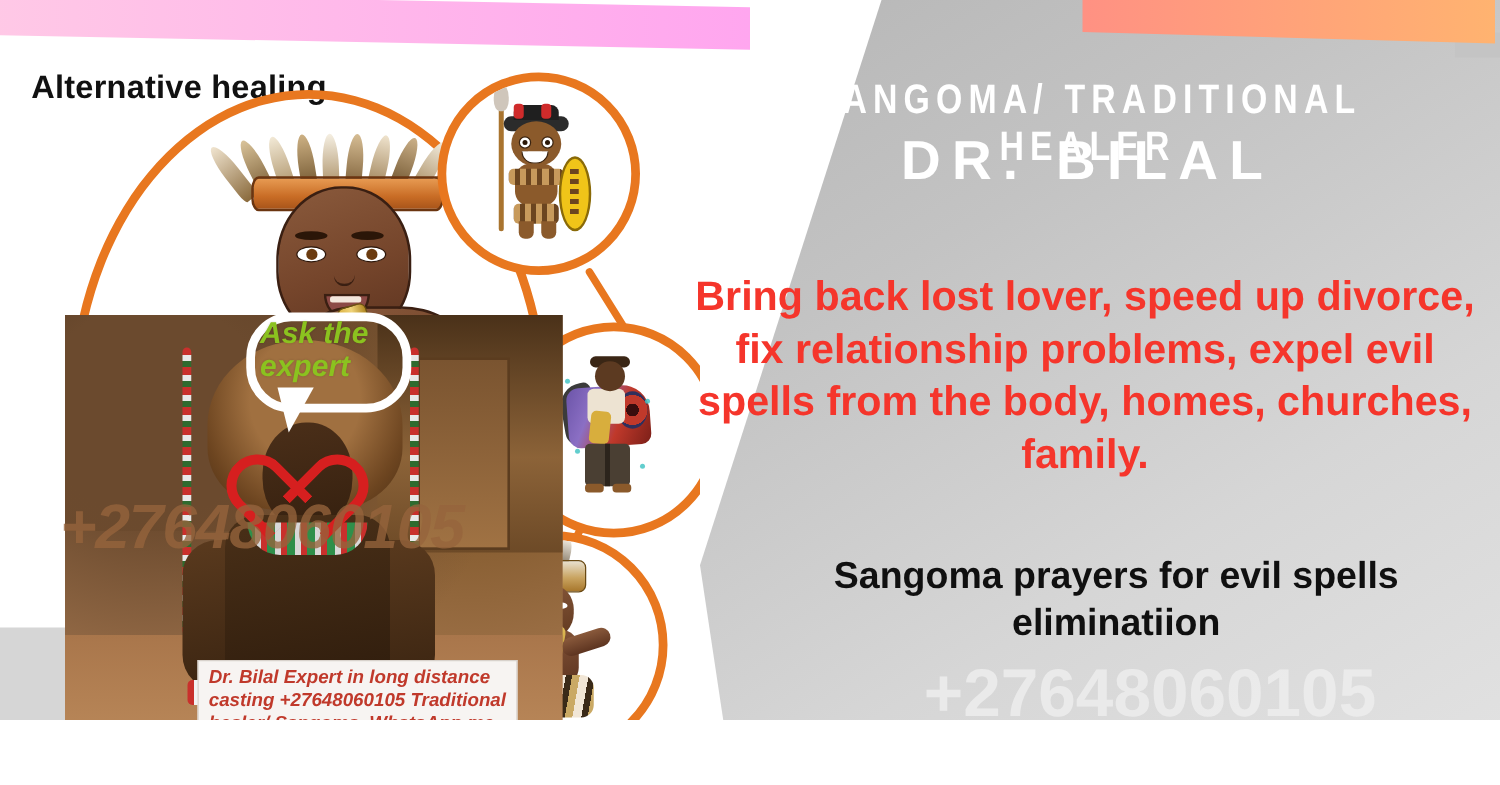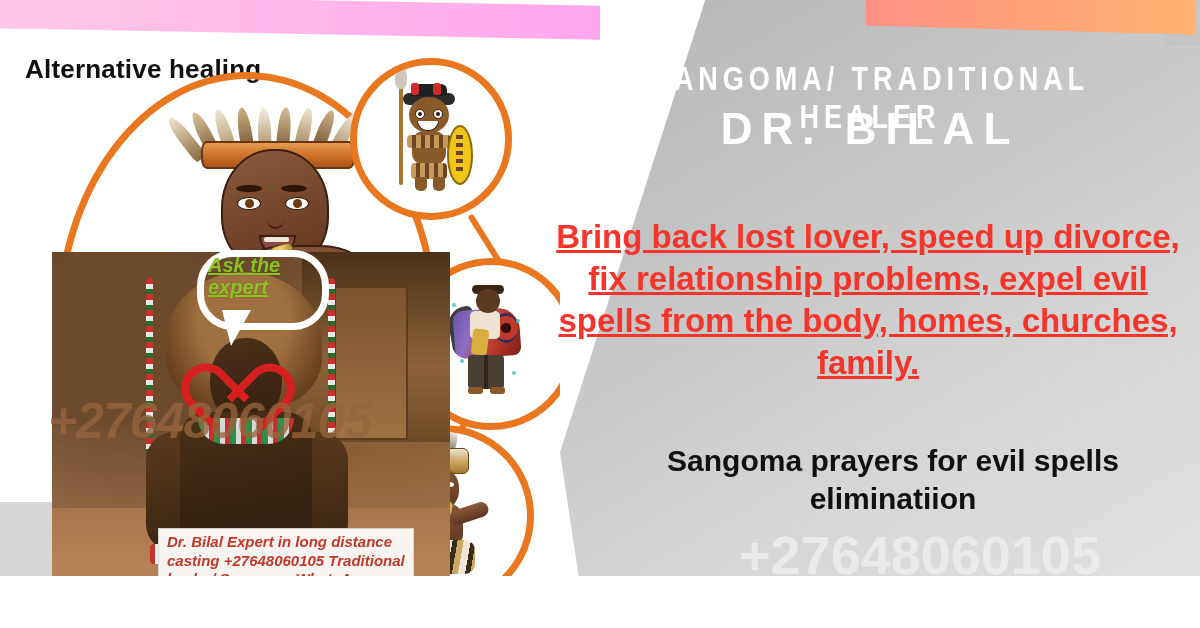--- a/index.html
+++ b/index.html
@@ -198,22 +198,22 @@
   .bubble{
     position:absolute;left:197px;top:250px;width:118px;height:66px;
     border:7px solid #ffffff;border-radius:36px;background:transparent;
   }
   .bubble-tail{
     position:absolute;left:222px;top:310px;width:0;height:0;
     border-left:9px solid transparent;border-right:20px solid transparent;border-top:36px solid #ffffff;
   }
   .bubble-text{
     position:absolute;left:208px;top:254px;width:108px;
-    color:#8bc21f;font-style:italic;font-weight:bold;font-size:20px;line-height:1.12;
-    text-align:left;font-family:"Liberation Sans", sans-serif;text-shadow:0 0 2px rgba(0,0,0,.18);text-decoration:underline;
+    color:#8bc21f;font-style:italic;font-weight:bold;font-size:24px;line-height:1.12;
+    text-align:left;font-family:"Liberation Sans", sans-serif;text-shadow:0 0 2px rgba(0,0,0,.18);
   }
 
   .heart{
     position:absolute;left:196px;top:335px;width:68px;height:62px;
   }
   .heart:before,.heart:after{
     content:"";position:absolute;top:0;width:34px;height:54px;
     background:transparent;border:8px solid #d61f1f;border-radius:34px 34px 0 0;
   }
   .heart:before{left:30px;border-bottom:none;transform:rotate(45deg);transform-origin:0 100%;}
@@ -244,21 +244,20 @@
   }
   .bigname{
     position:absolute;left:560px;top:104px;width:620px;text-align:center;
     color:#ffffff;font-weight:bold;font-size:44px;letter-spacing:9px;
     font-family:"Liberation Sans", sans-serif;
   }
   .redbody{
     position:absolute;left:548px;top:216px;width:640px;text-align:center;
     color:#f5352b;font-weight:bold;font-size:33px;line-height:1.27;
     font-family:"Liberation Sans", sans-serif;
-    text-decoration:underline;
   }
   .blackbody{
     position:absolute;left:600px;top:442px;width:586px;text-align:center;
     color:#101010;font-weight:bold;font-size:30px;line-height:1.25;
     font-family:"Liberation Sans", sans-serif;
   }
   .watermark-right{
     position:absolute;left:640px;top:524px;width:560px;text-align:center;
     color:rgba(236,236,236,.92);font-weight:bold;font-size:54px;letter-spacing:0px;
     font-family:"Liberation Sans", sans-serif;white-space:nowrap;

